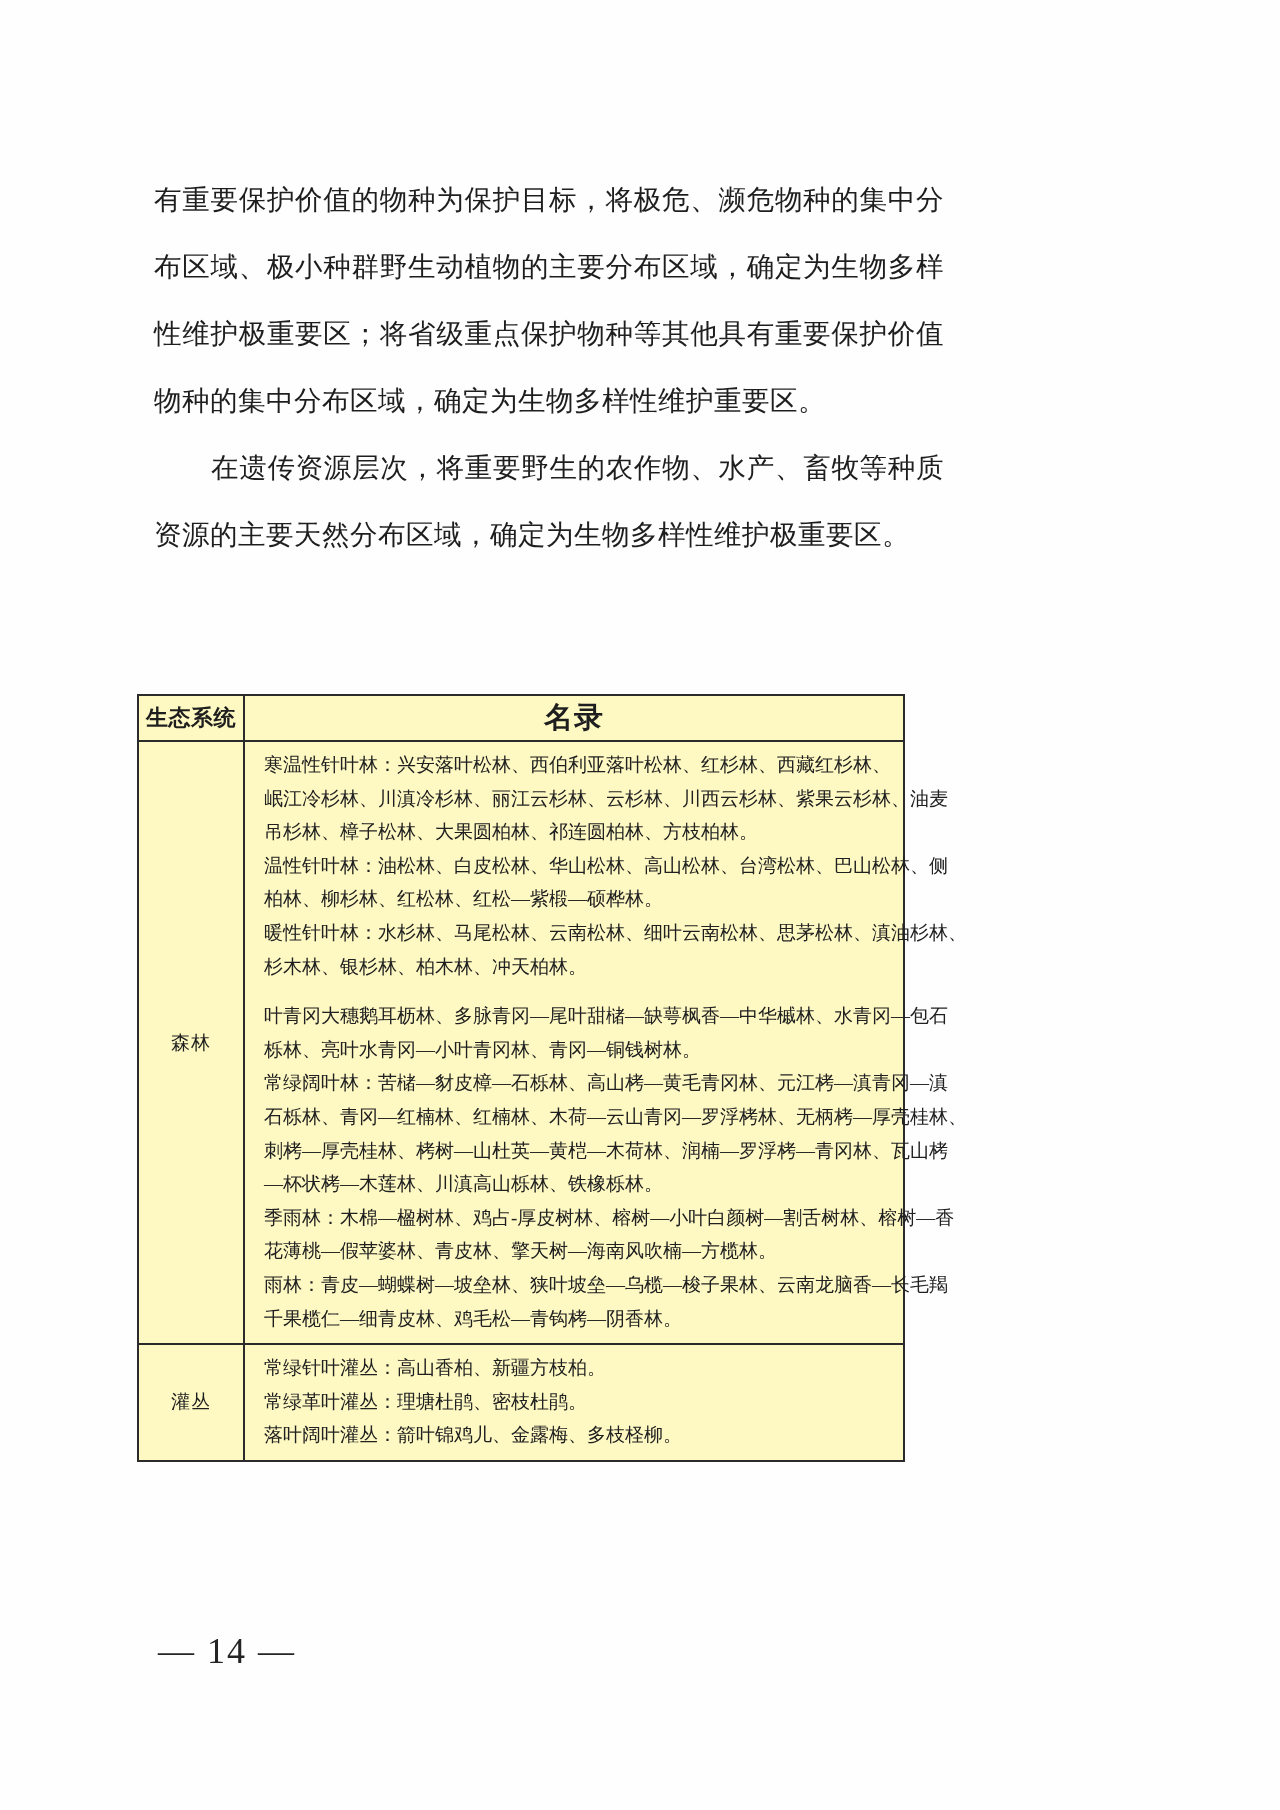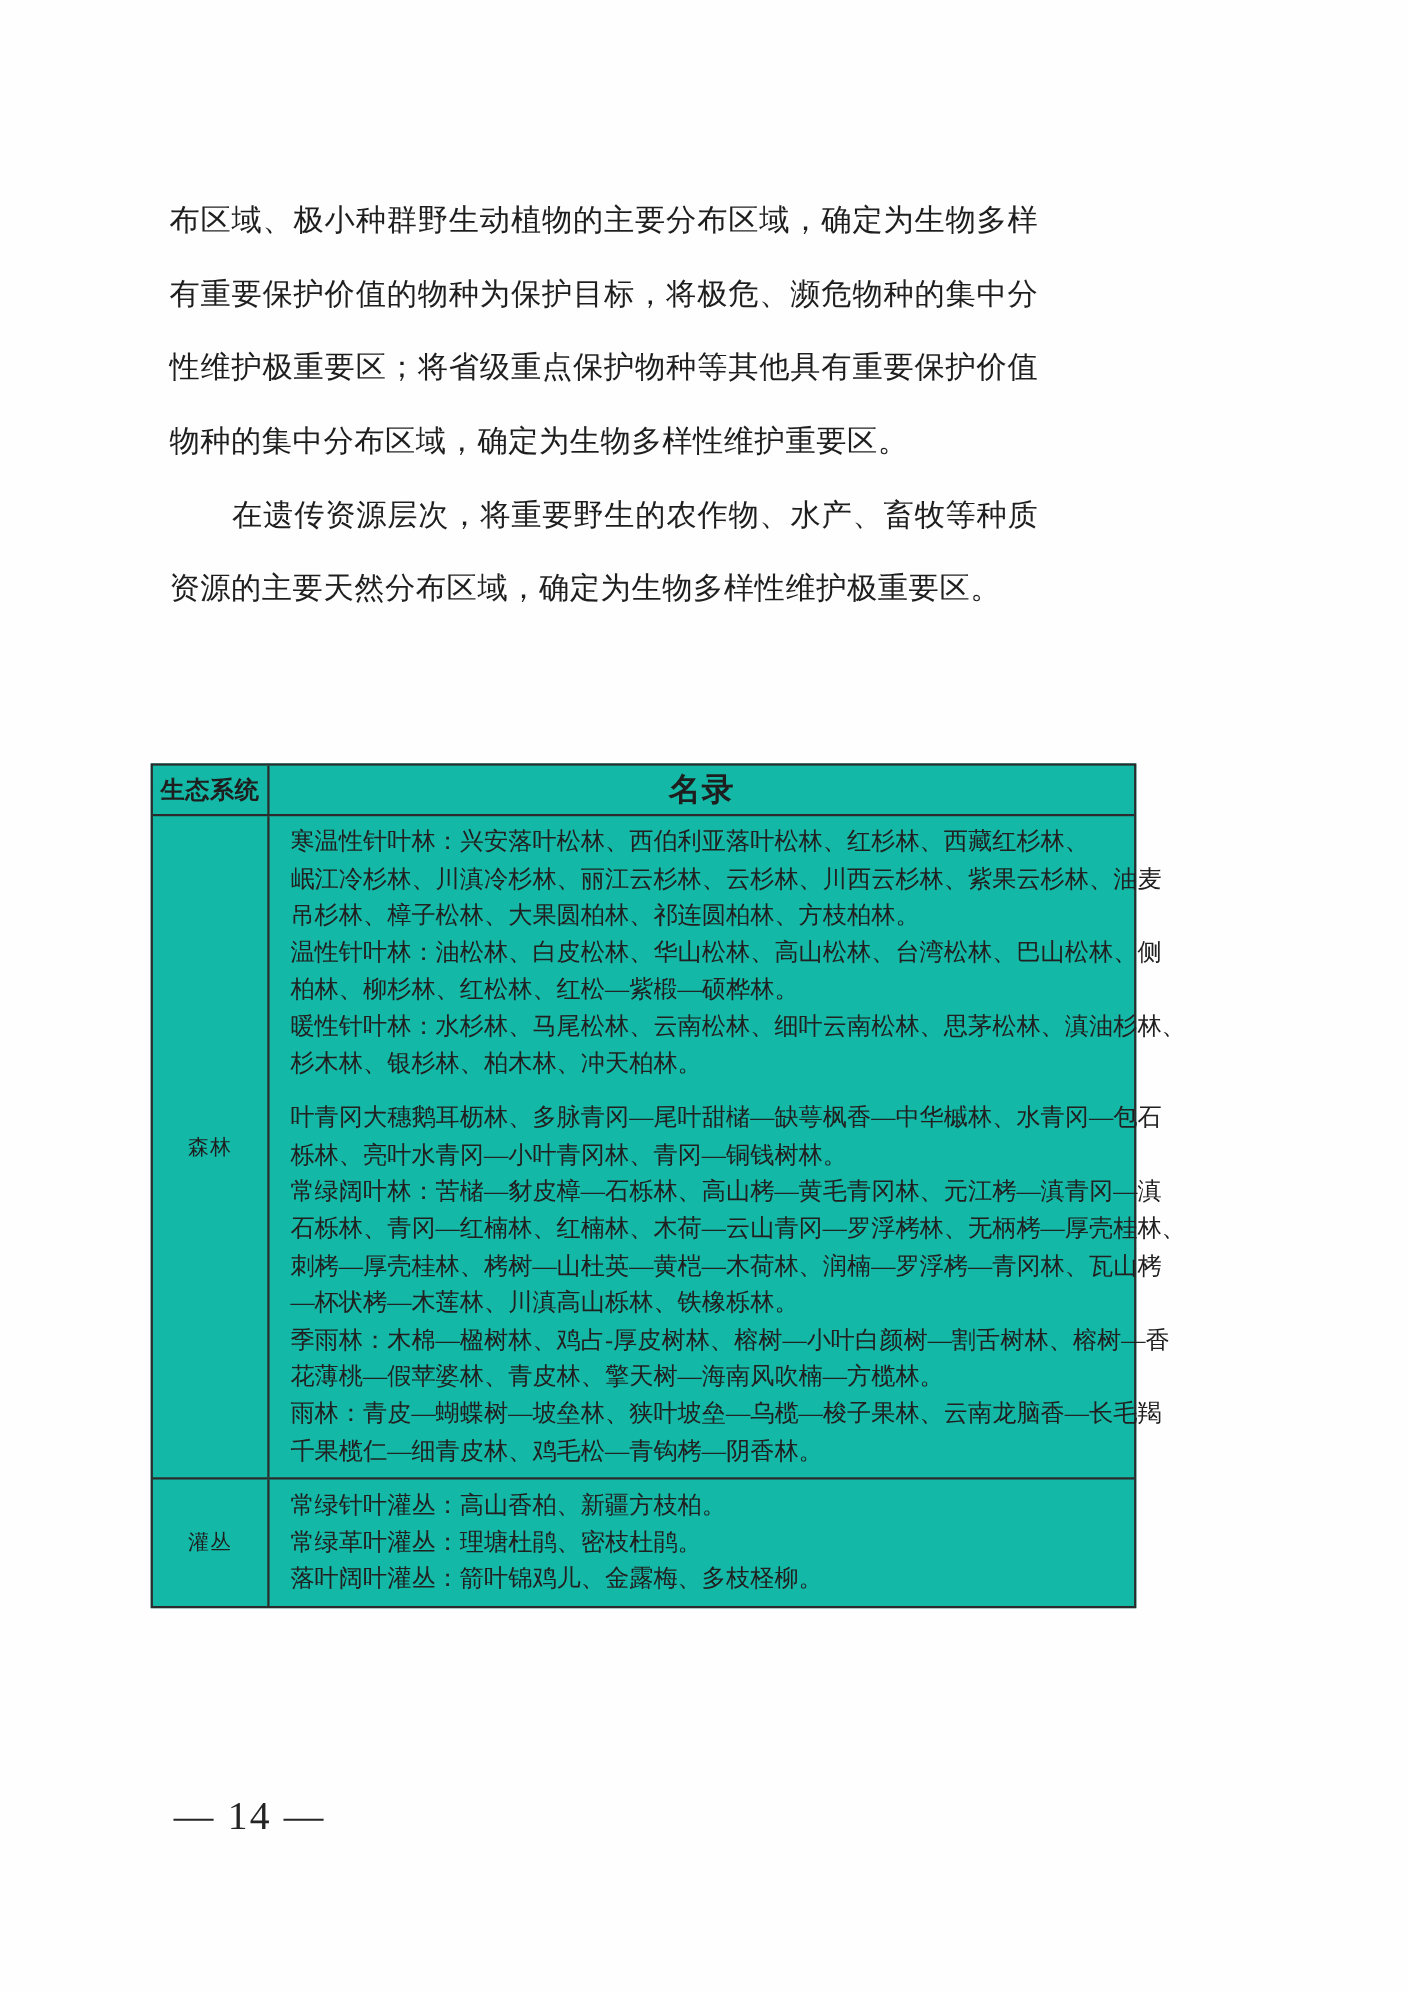--- a/index.html
+++ b/index.html
@@ -47,23 +47,23 @@
     font-weight: bold;
     letter-spacing: 1.5px;
     color: #161616;
   }
 
   
   .tbl {
     position: absolute;
     left: 137px;
     top: 694px;
-    width: 896px;
+    width: 768px;
     border: 2px solid #2b2b2b;
-    background: #14b8a6;
+    background: #fef9c3;
   }
   .tbl-header { display: flex; border-bottom: 2px solid #2b2b2b; }
   .th-eco {
     width: 106px;
     min-width: 106px;
     border-right: 2px solid #2b2b2b;
     display: flex; align-items: center; justify-content: center;
     font-size: 22px;
     font-weight: 600;
     padding: 7px 0;
@@ -84,21 +84,21 @@
     border-right: 2px solid #2b2b2b;
     display: flex; align-items: center; justify-content: center;
     font-size: 19px;
     letter-spacing: 1px;
   }
   .td-list {
     flex: 1;
     padding: 6px 4px 8px 19px;
   }
   .cell-line {
-    font-size: 22px;
+    font-size: 19px;
     line-height: 33.6px;
     white-space: nowrap;
     color: #202020;
   }
   .line-gap { height: 16px; }
 
   
   .page-number {
     position: absolute;
     left: 158px;
@@ -107,22 +107,22 @@
     letter-spacing: 2px;
     color: #242424;
   }
 </style>
 </head>
 <body>
 
 <div class="page">
 
   <div class="paragraphs">
+      <div class="para-line justify">有重要保护价值的物种为保护目标，将极危、濒危物种的集中分</div>
       <div class="para-line justify">布区域、极小种群野生动植物的主要分布区域，确定为生物多样</div>
-      <div class="para-line justify">有重要保护价值的物种为保护目标，将极危、濒危物种的集中分</div>
       <div class="para-line justify">性维护极重要区；将省级重点保护物种等其他具有重要保护价值</div>
       <div class="para-line">物种的集中分布区域，确定为生物多样性维护重要区。</div>
       <div class="para-line justify indent">在遗传资源层次，将重要野生的农作物、水产、畜牧等种质</div>
       <div class="para-line">资源的主要天然分布区域，确定为生物多样性维护极重要区。</div>
     </div>
 
 
   <div class="tbl">
     <div class="tbl-header">
       <div class="th-eco">生态系统</div>

